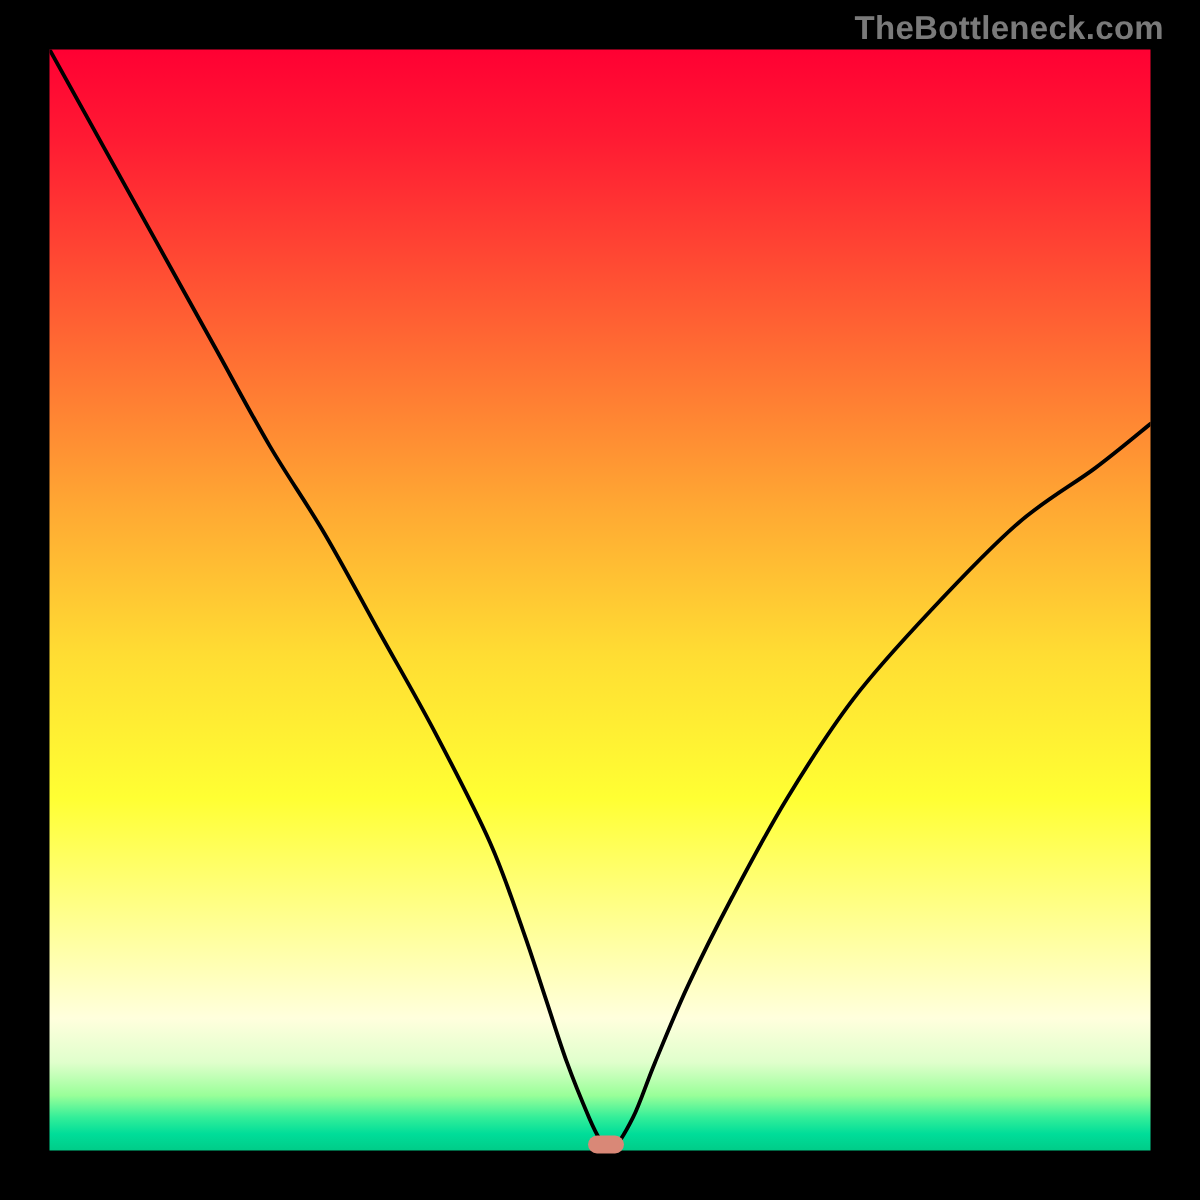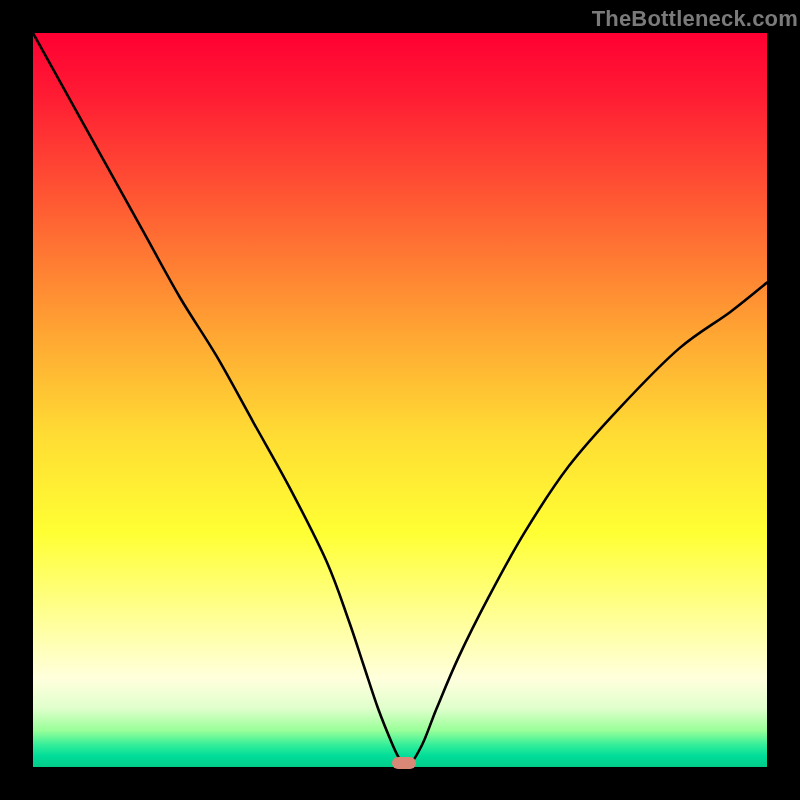--- a/index.html
+++ b/index.html
@@ -50,21 +50,21 @@
     position: absolute;
     width: 24px;
     height: 12px;
     border-radius: 6px;
     background: #d98877;
     transform: translate(-50%, -50%);
   }
   .watermark {
     position: absolute;
     top: 6px;
-    right: 2px;
+    right: 24px;
     font-family: Arial, Helvetica, sans-serif;
     font-size: 22px;
     font-weight: 600;
     color: #7a7a7a;
     letter-spacing: 0.2px;
     user-select: none;
   }
 </style>
 </head>
 <body>

